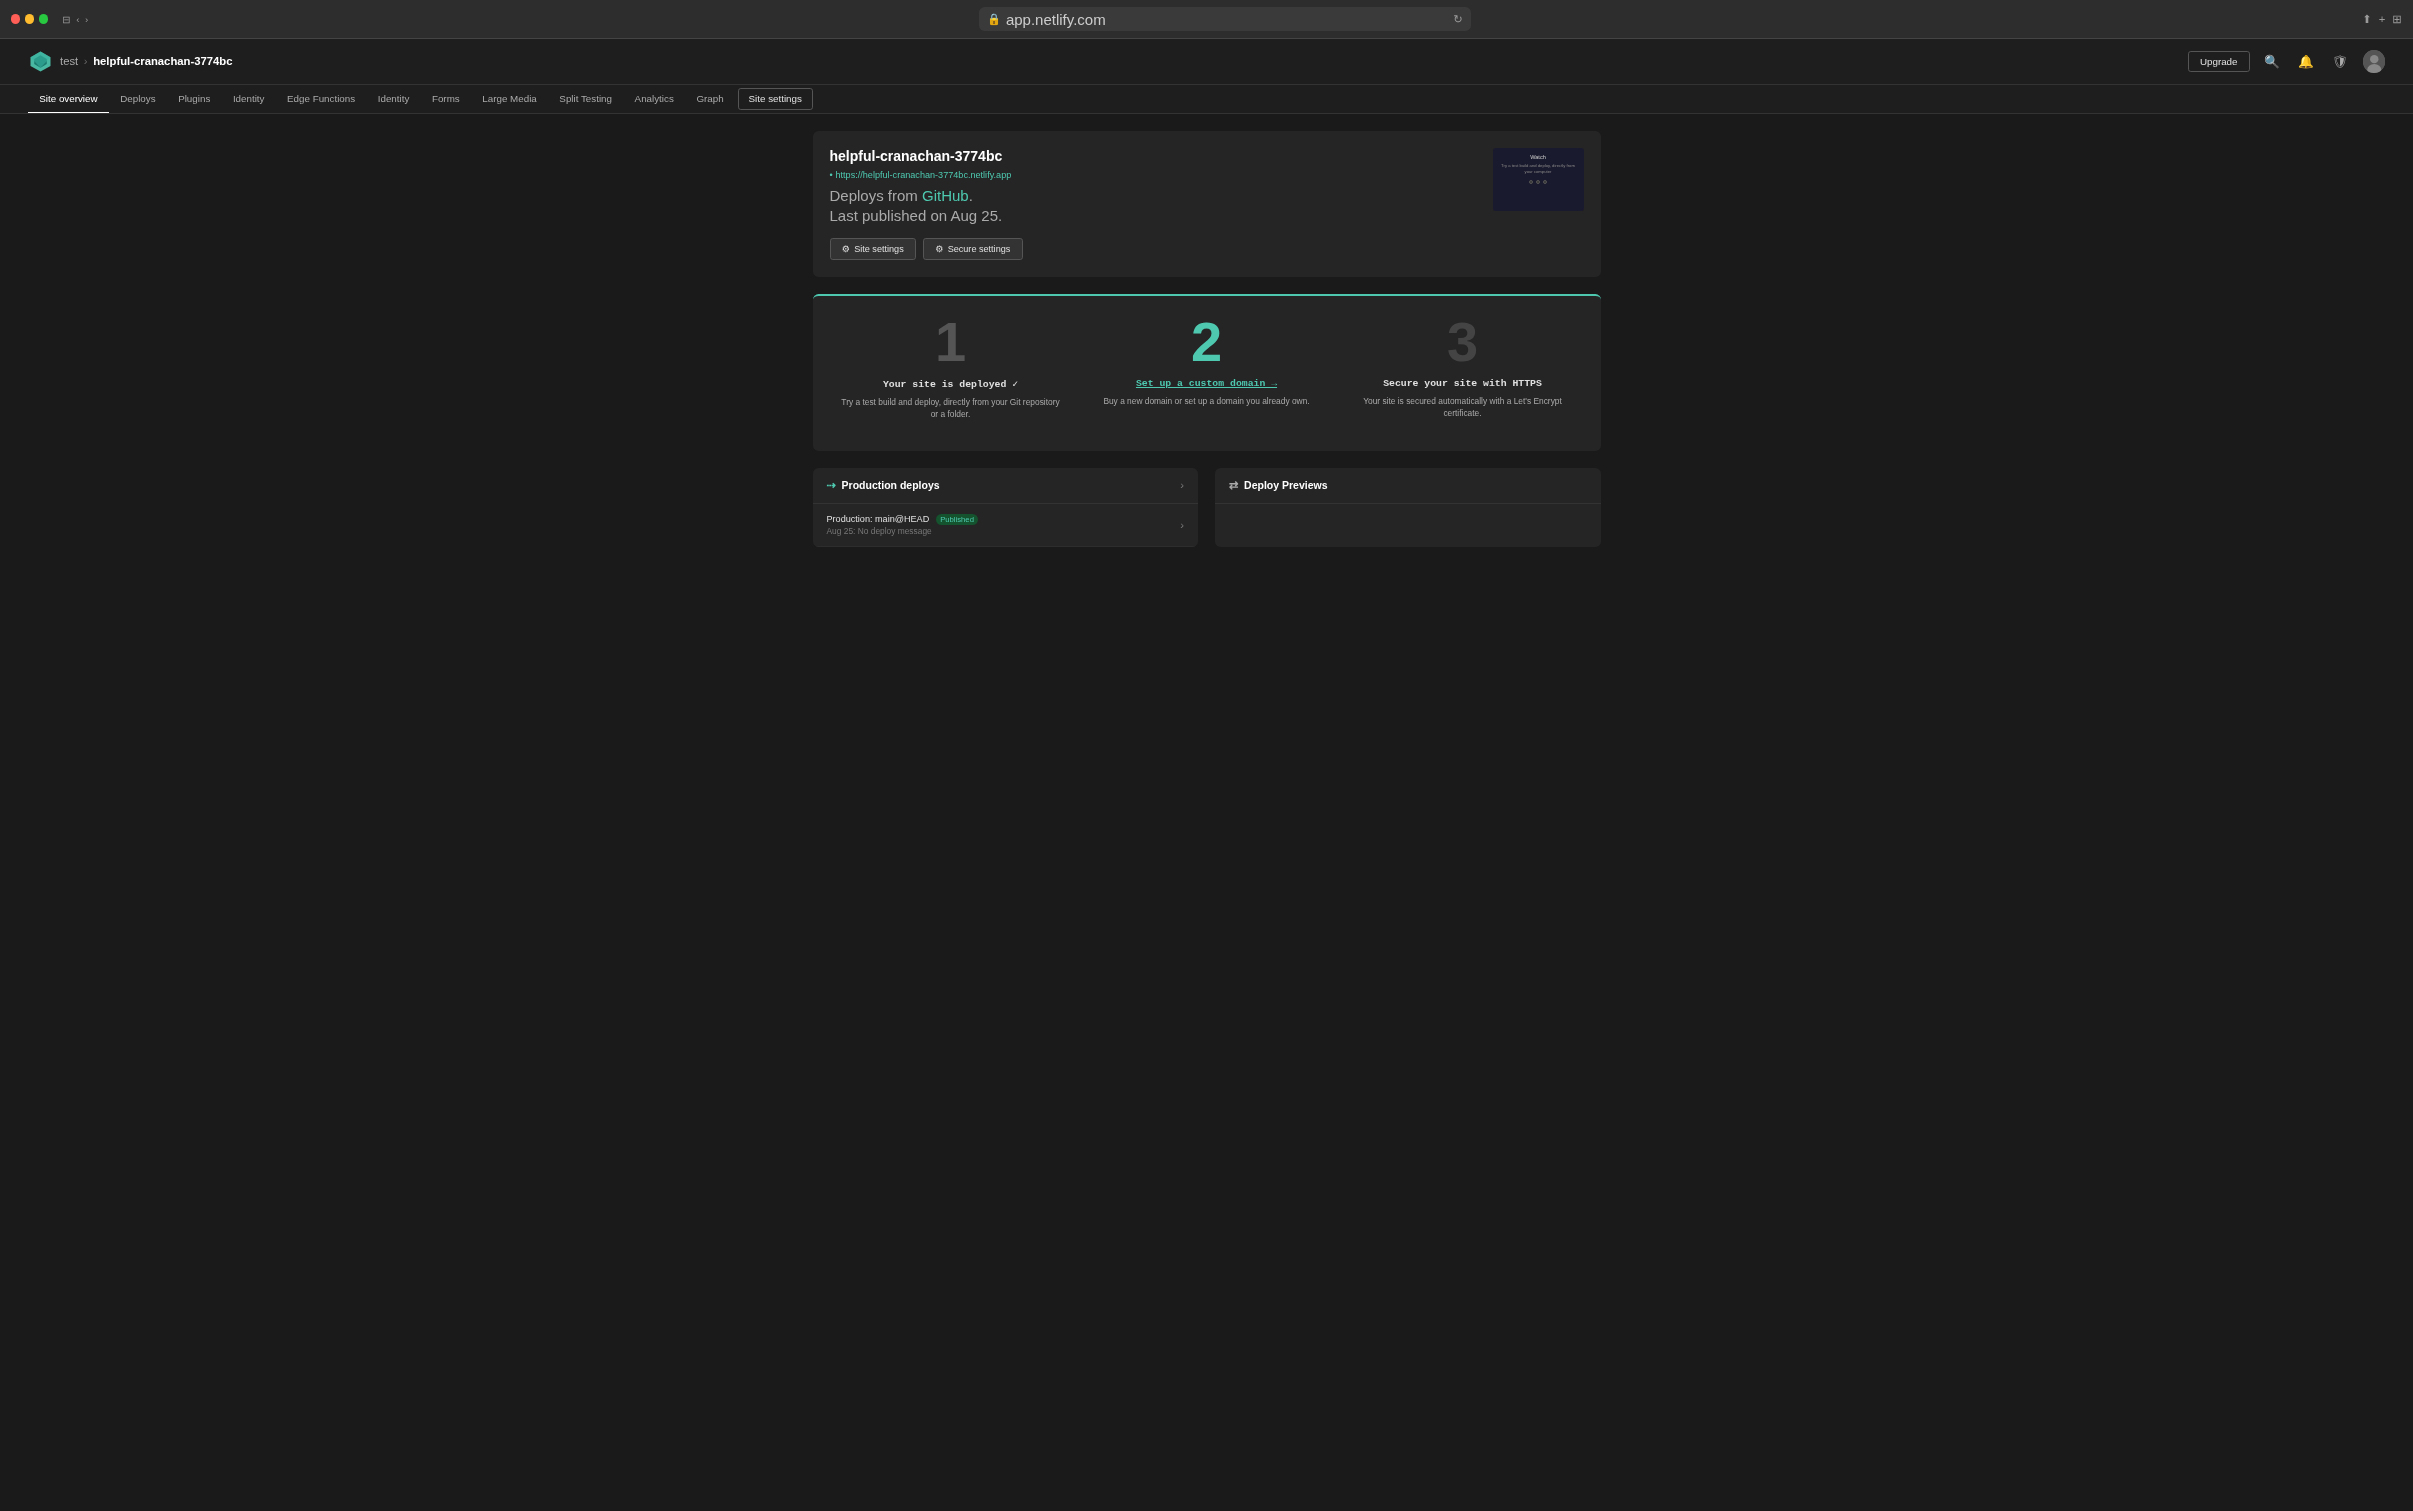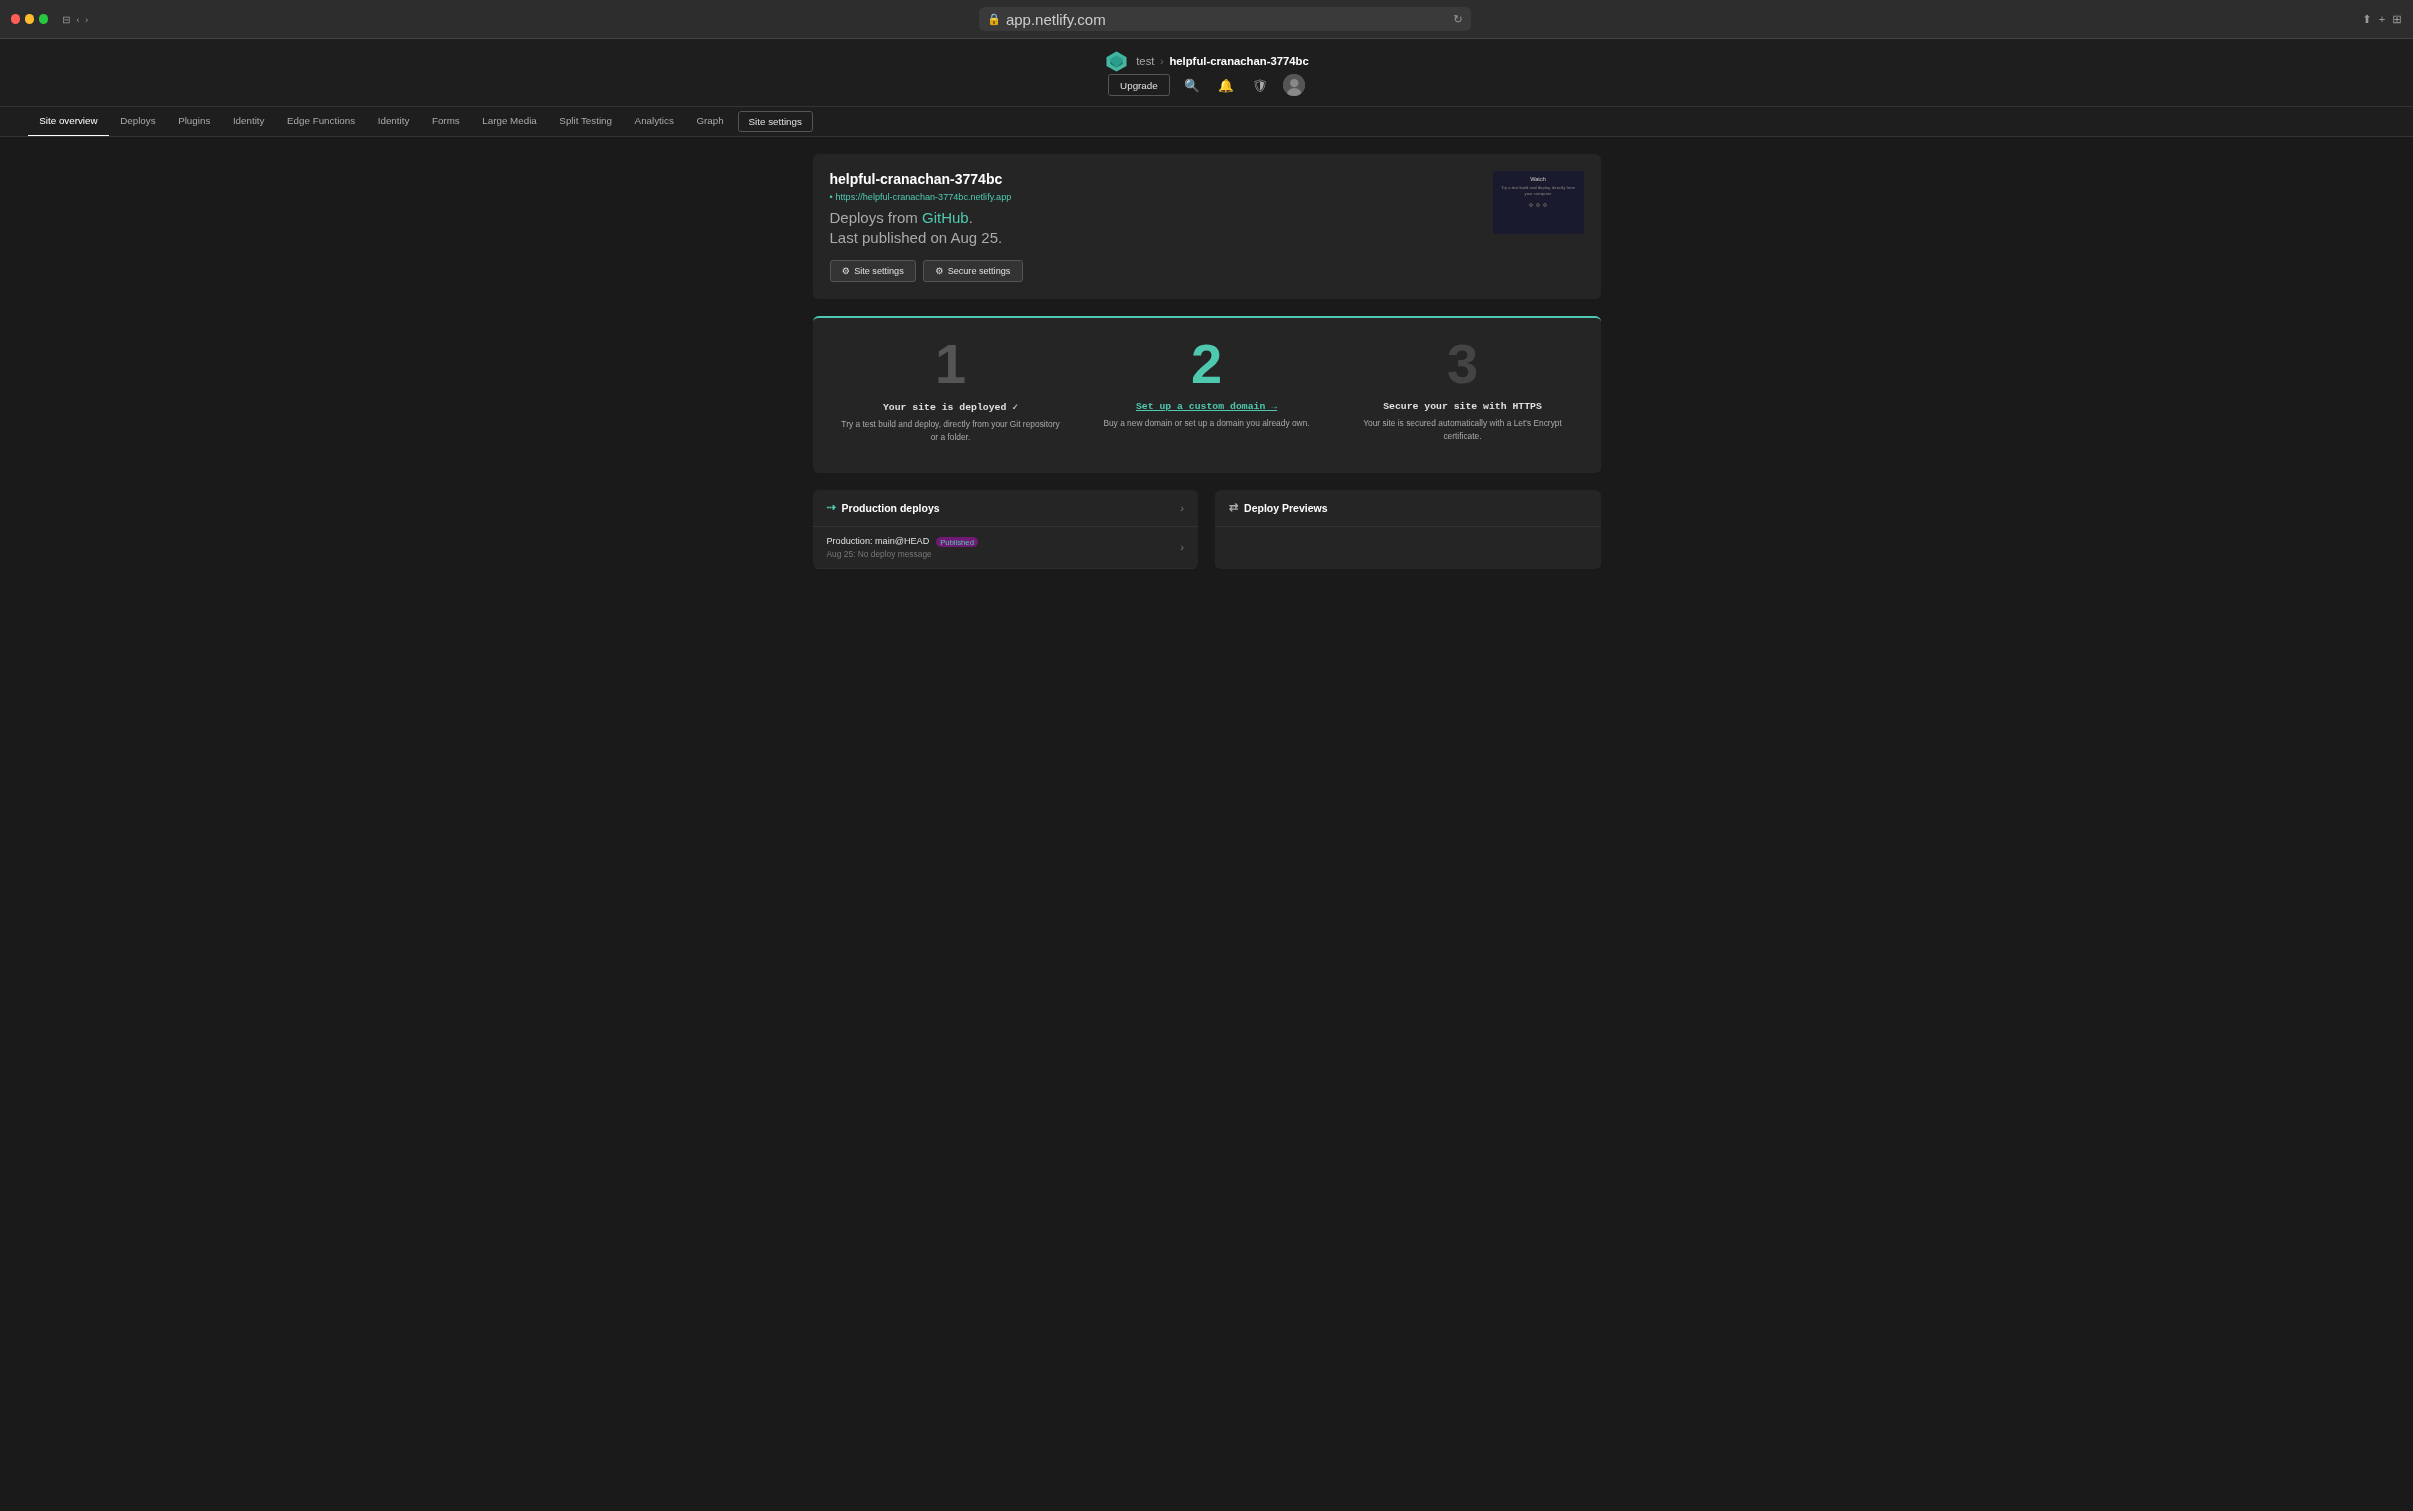--- a/index.html
+++ b/index.html
@@ -64,21 +64,20 @@
     }
 
     
     .app-header {
       background: #1e1e1e;
       padding: 9.8px 28px;
       display: flex;
       align-items: center;
       justify-content: space-between;
       border-bottom: 0.7px solid #333;
-      flex-direction: column;
     }
     .header-left {
       display: flex;
       align-items: center;
       gap: 7px;
     }
     .netlify-logo {
       width: 25px;
       height: 25px;
     }
@@ -359,21 +358,21 @@
       border-bottom: 0.7px solid #2d2d2d;
       cursor: pointer;
     }
     .deploy-info {}
     .deploy-name {
       font-size: 9.1px;
       color: #e0e0e0;
       margin-bottom: 2.1px;
     }
     .deploy-name .published-badge {
-      background: #701a75;
+      background: #14532d;
       color: #4ec9b0;
       font-size: 7.7px;
       padding: 0.7px 4.2px;
       border-radius: 7px;
       margin-left: 4.2px;
     }
     .deploy-date {
       font-size: 8.4px;
       color: #777;
     }

